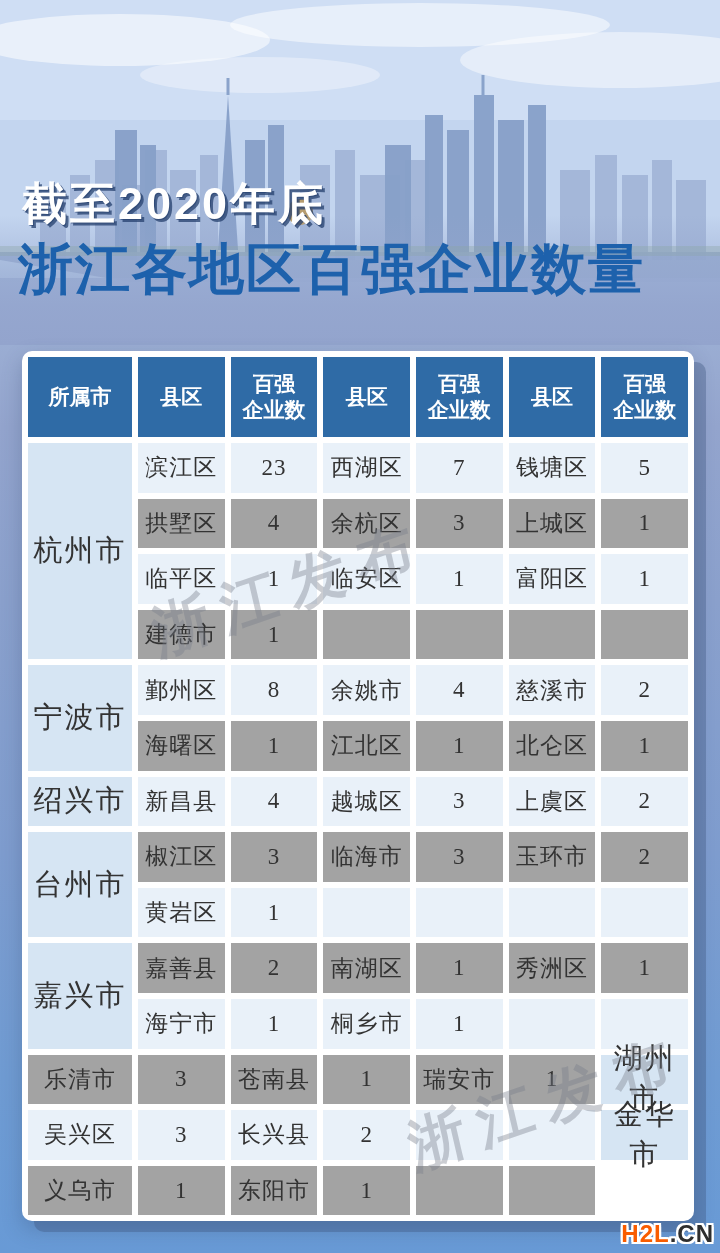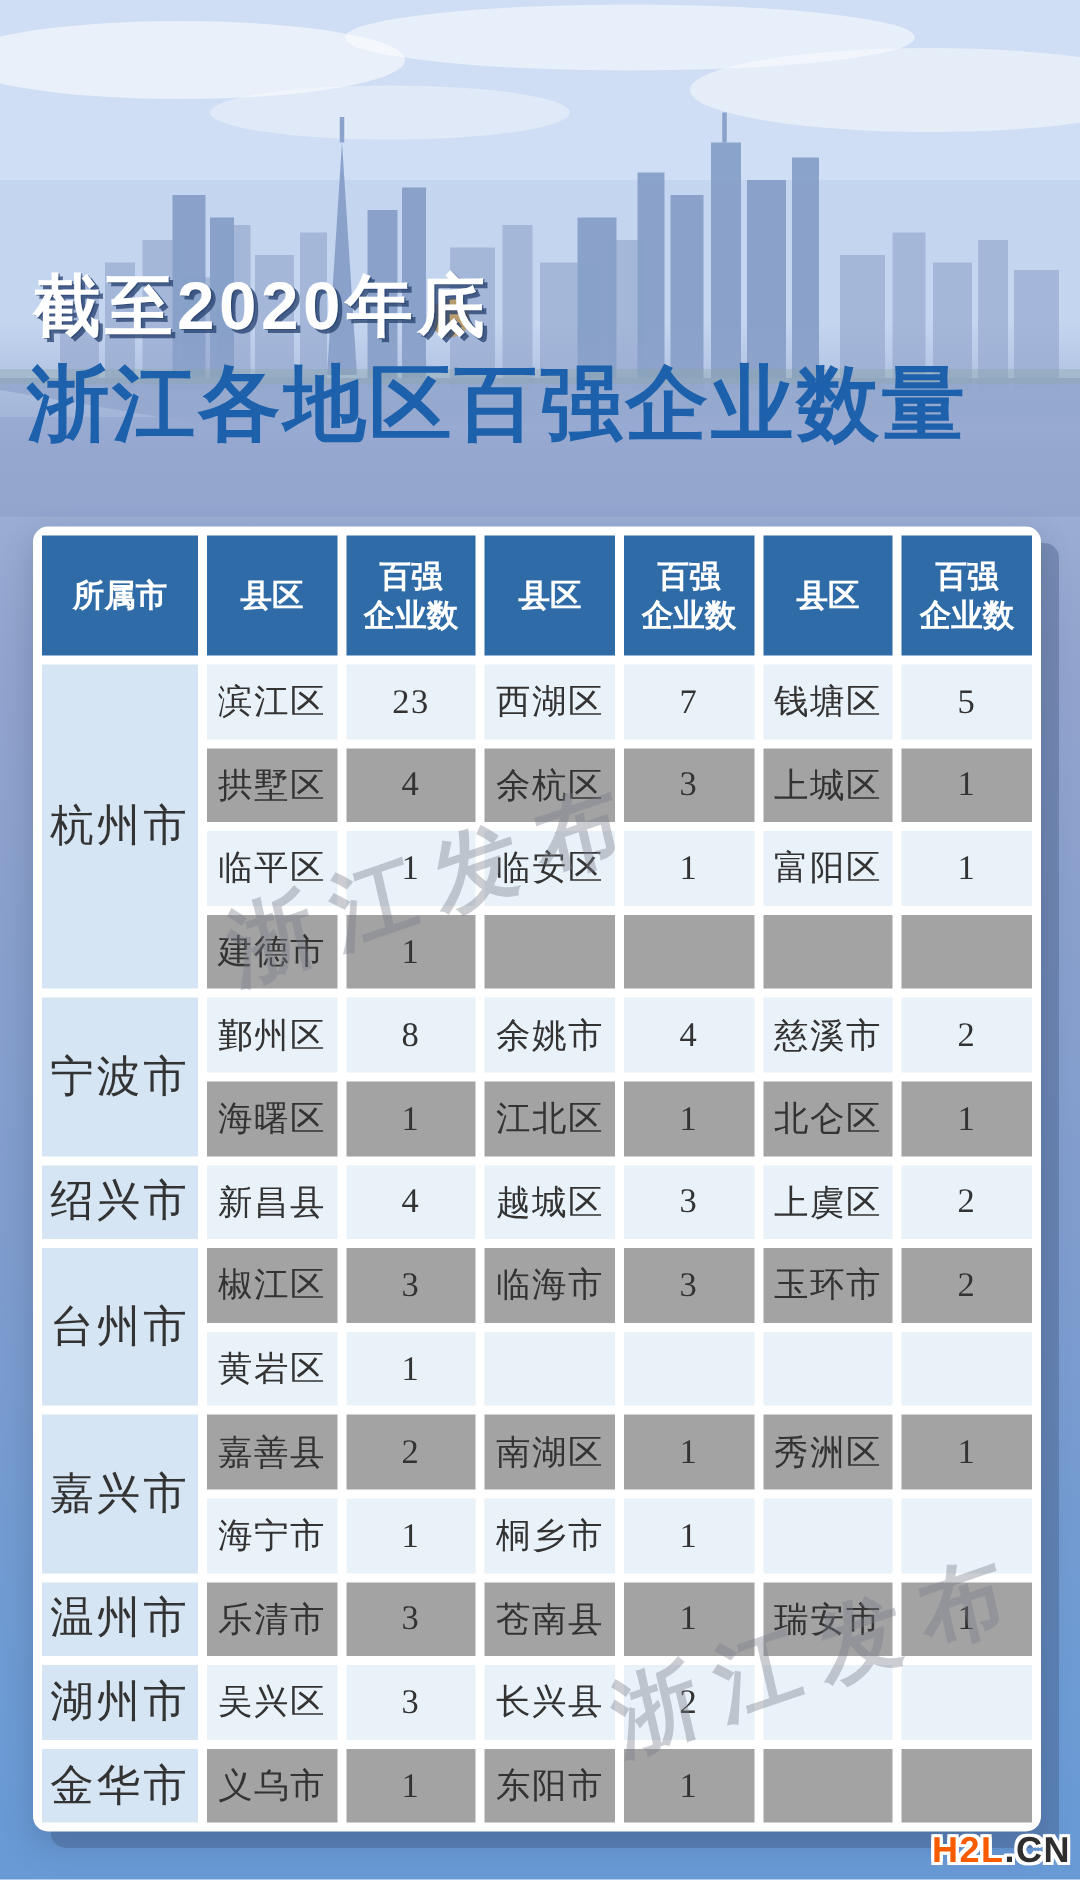--- a/index.html
+++ b/index.html
@@ -219,21 +219,20 @@
       <div class="cell data white">南湖区</div>
       <div class="cell data white">1</div>
       <div class="cell data white">秀洲区</div>
       <div class="cell data white">1</div>
       <div class="cell data light">海宁市</div>
       <div class="cell data light">1</div>
       <div class="cell data light">桐乡市</div>
       <div class="cell data light">1</div>
       <div class="cell data light"></div>
       <div class="cell data light"></div>
-      <div class="cell city" style="grid-row: span 1;">温州市</div>
       <div class="cell data white">乐清市</div>
       <div class="cell data white">3</div>
       <div class="cell data white">苍南县</div>
       <div class="cell data white">1</div>
       <div class="cell data white">瑞安市</div>
       <div class="cell data white">1</div>
       <div class="cell city" style="grid-row: span 1;">湖州市</div>
       <div class="cell data light">吴兴区</div>
       <div class="cell data light">3</div>
       <div class="cell data light">长兴县</div>

